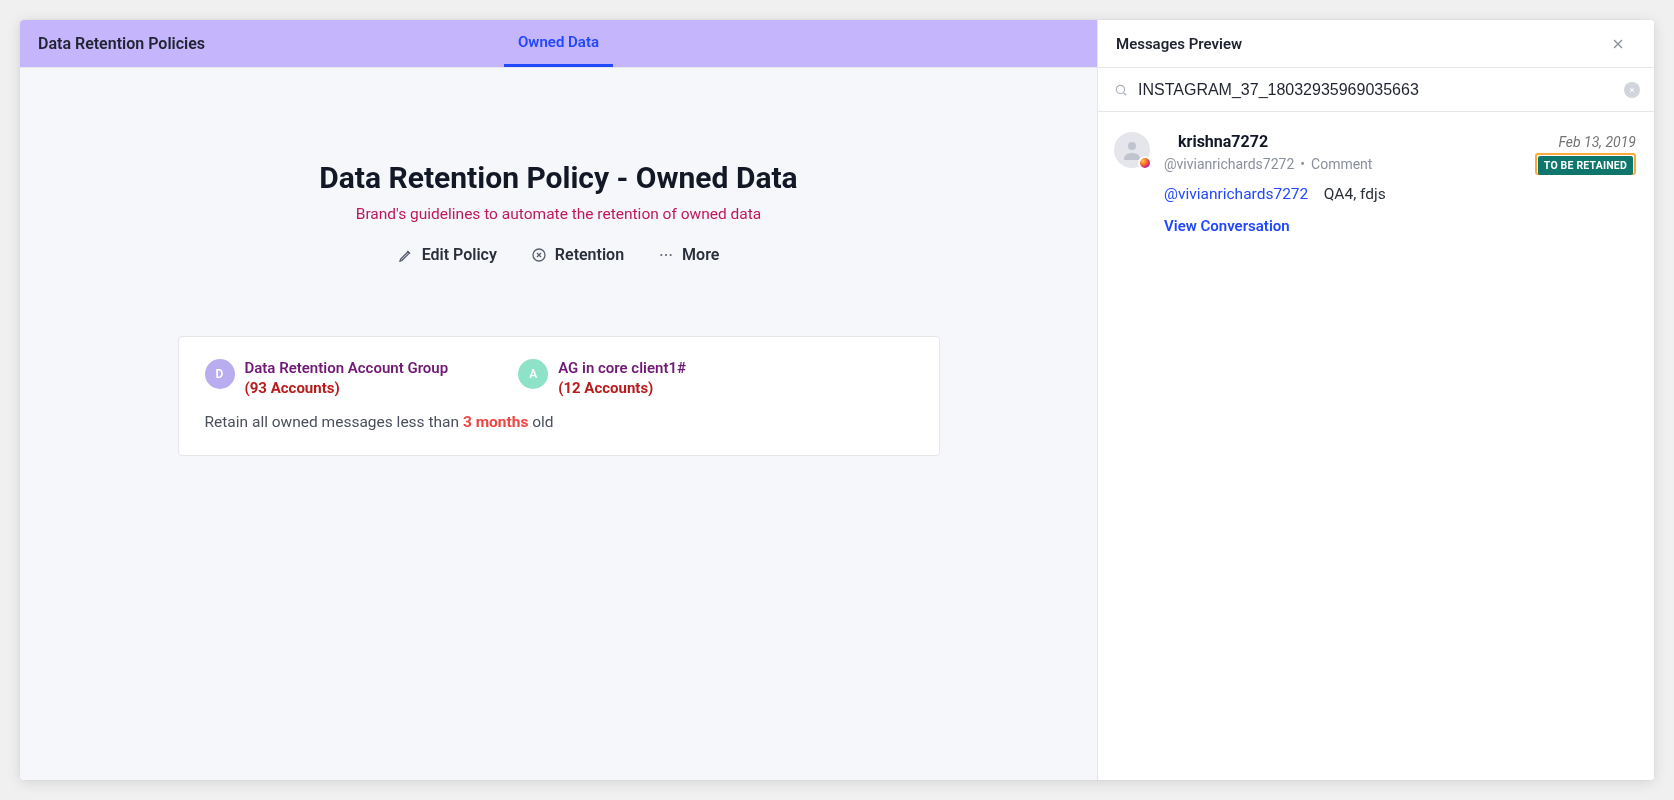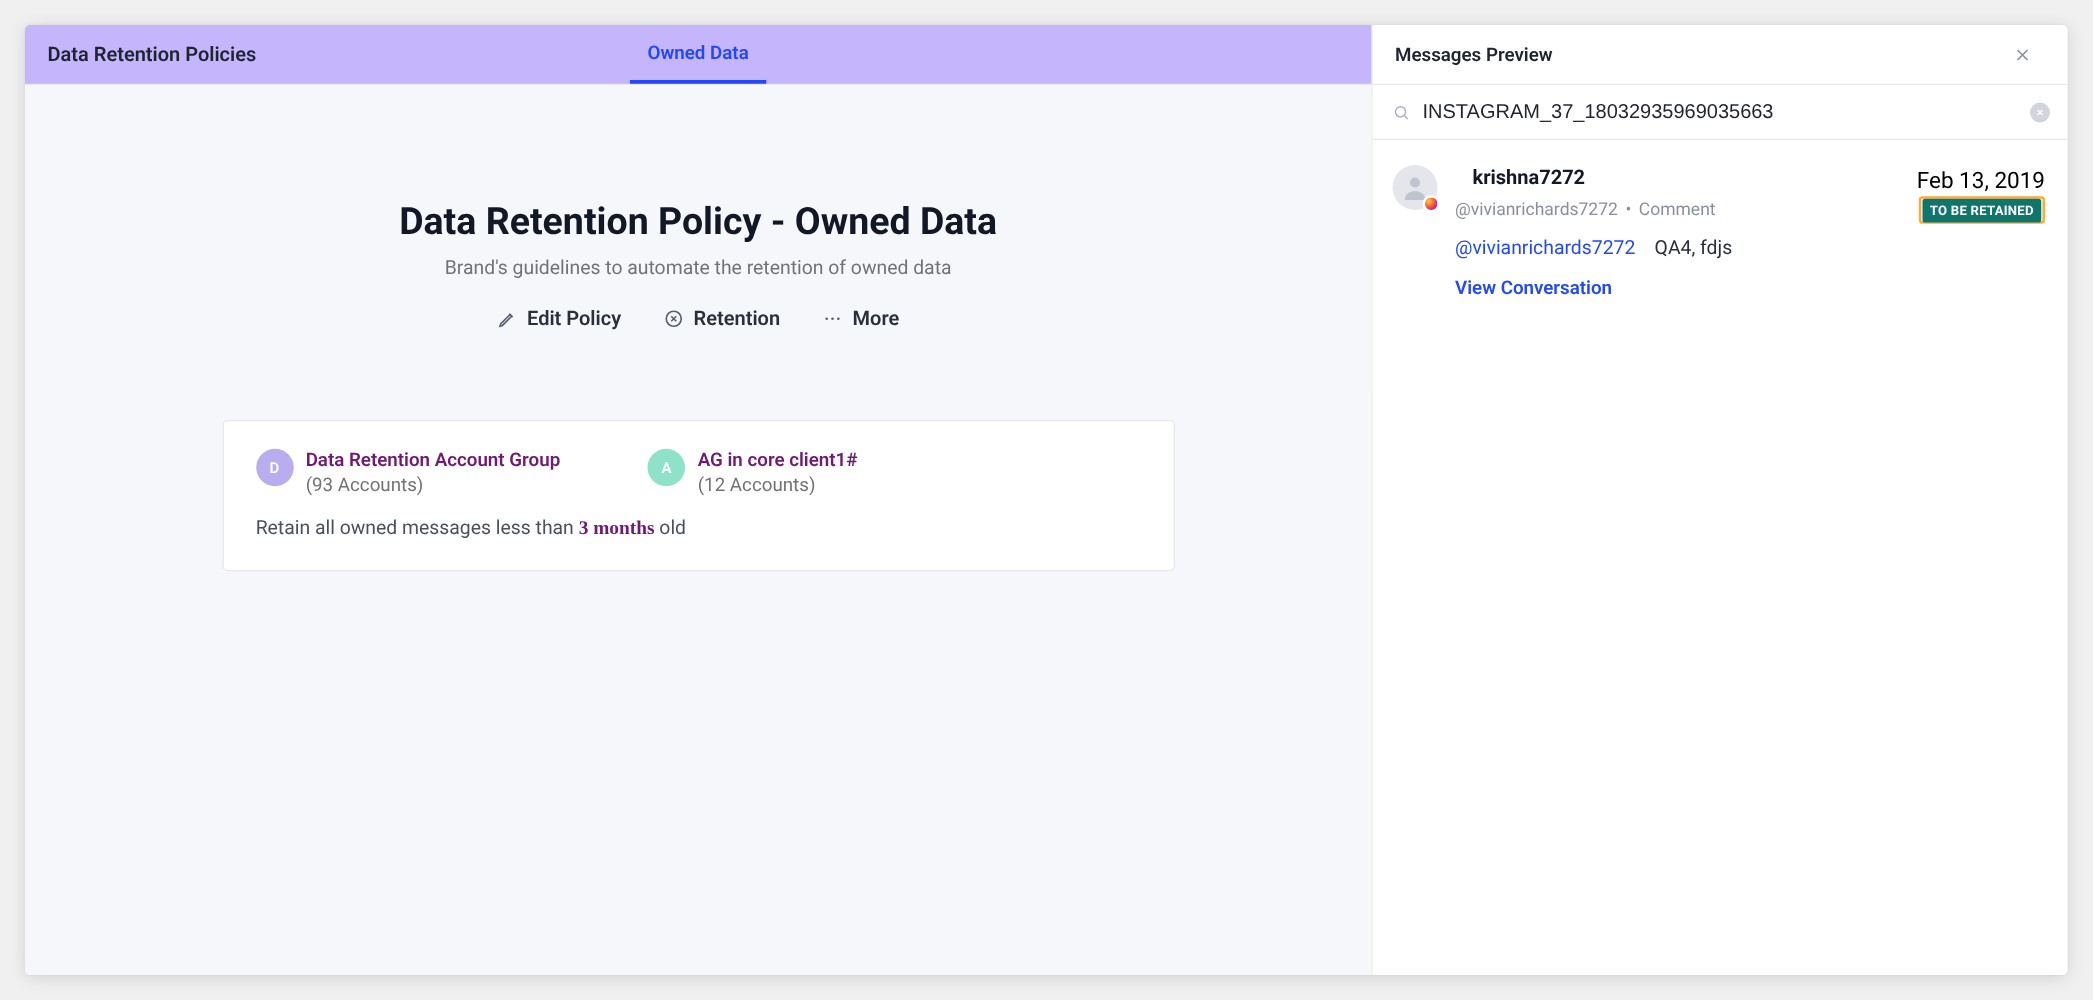--- a/index.html
+++ b/index.html
@@ -68,21 +68,21 @@
   background: #f6f7fb;
 }
 .hero-title {
   font-size: 30px;
   font-weight: 700;
   color: #121826;
 }
 .hero-sub {
   margin-top: 10px;
   font-size: 15.5px;
-  color: #737373;
+  color: #be185d;
 }
 .hero-actions {
   margin-top: 22px;
   display: flex;
   justify-content: center;
   gap: 34px;
   color: #3a3f4a;
 }
 .hero-action {
   display: flex;
@@ -120,23 +120,23 @@
 }
 .avatar {
   width: 30px; height: 30px;
   border-radius: 50%;
   display: flex; align-items: center; justify-content: center;
   font-size: 12px; font-weight: 600; color: #fff;
 }
 .avatar.purple { background: #b9adf0; color:#fff;}
 .avatar.teal { background: #8de2c8; color:#fff;}
 .group-name { font-size: 15px; font-weight: 600; color: #701a75; }
-.group-sub { font-size: 15px; color: #737373; margin-top: 2px;}
+.group-sub { font-size: 15px; color: #b91c1c; margin-top: 2px; font-weight: bold;}
 .retain-line { margin-top: 16px; font-size: 15.5px; color: #4a505c; }
-.retain-line b { font-weight: 700; color: #701a75; font-family: Liberation Serif, serif; }
+.retain-line b { font-weight: 700; color: #ef4444; }
 
 
 .panel {
   width: 557px;
   flex: 0 0 557px;
   background: #fff;
   border-left: 1px solid #e5e7eb;
   display: flex;
   flex-direction: column;
 }
@@ -181,21 +181,21 @@
 .msg-av svg { width:24px; height:24px; color:#bfc4ce;}
 .net-badge {
   position:absolute; right:-2px; bottom:-2px;
   width:14px; height:14px; border-radius:50%;
   background: radial-gradient(circle at 30% 30%, #fdc468, #fa7e1e, #d62976 65%, #962fbf 85%, #4f5bd5);
   border: 2px solid #fff;
 }
 .msg-body { flex: 1; min-width:0; }
 .msg-row1 { display:flex; align-items:flex-start;}
 .msg-name { font-size:16px; font-weight:700; color:#121826;padding-left:14px;}
-.msg-date { margin-left:auto; font-size:18px; color:#000000; padding-top:2px;}
+.msg-date { margin-left:auto; font-size:14px; color:#737373; padding-top:2px;font-style:italic;}
 .msg-row2 { display:flex; align-items:center; gap:6px; font-size:14px; color:#8a8f9c; margin-top:2px;}
 .msg-row2 .dot { color:#8a8f9c;}
 .badge-wrap {
   margin-left:auto;
   border: 2px solid #ffa93a;
   border-radius: 3px;
   padding: 1px;
 }
 .badge {
   background:#0f766e;

